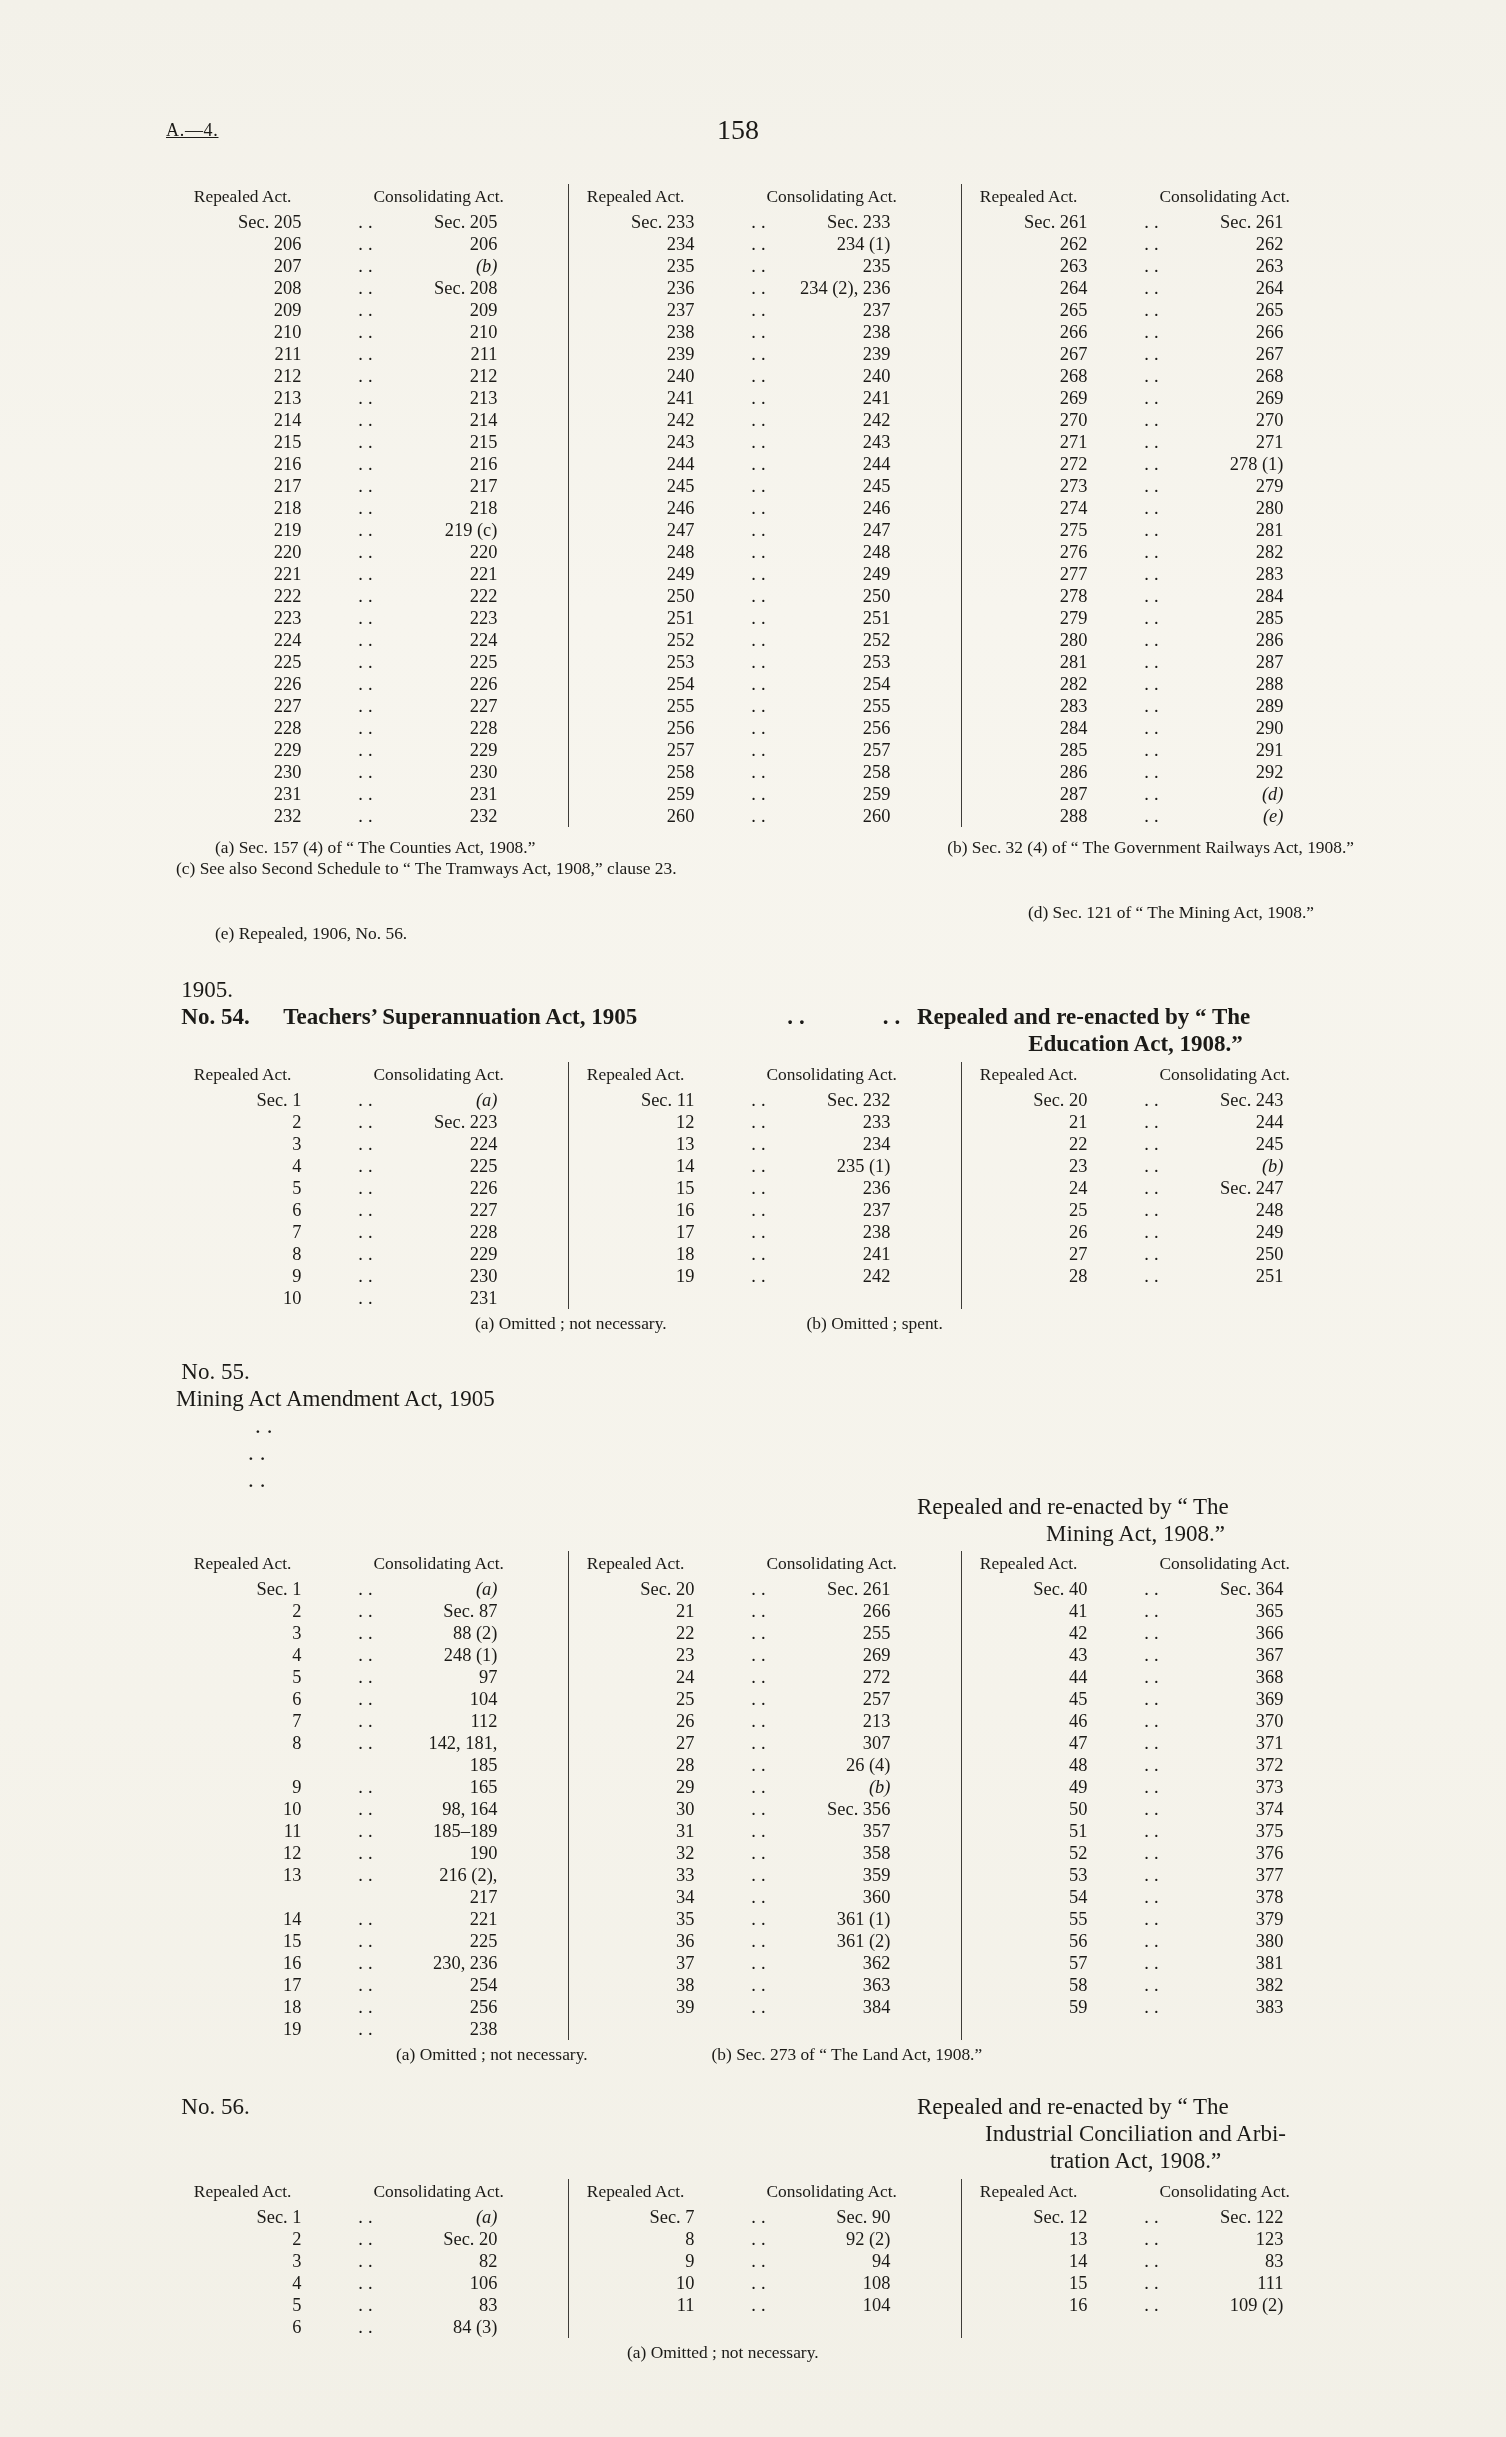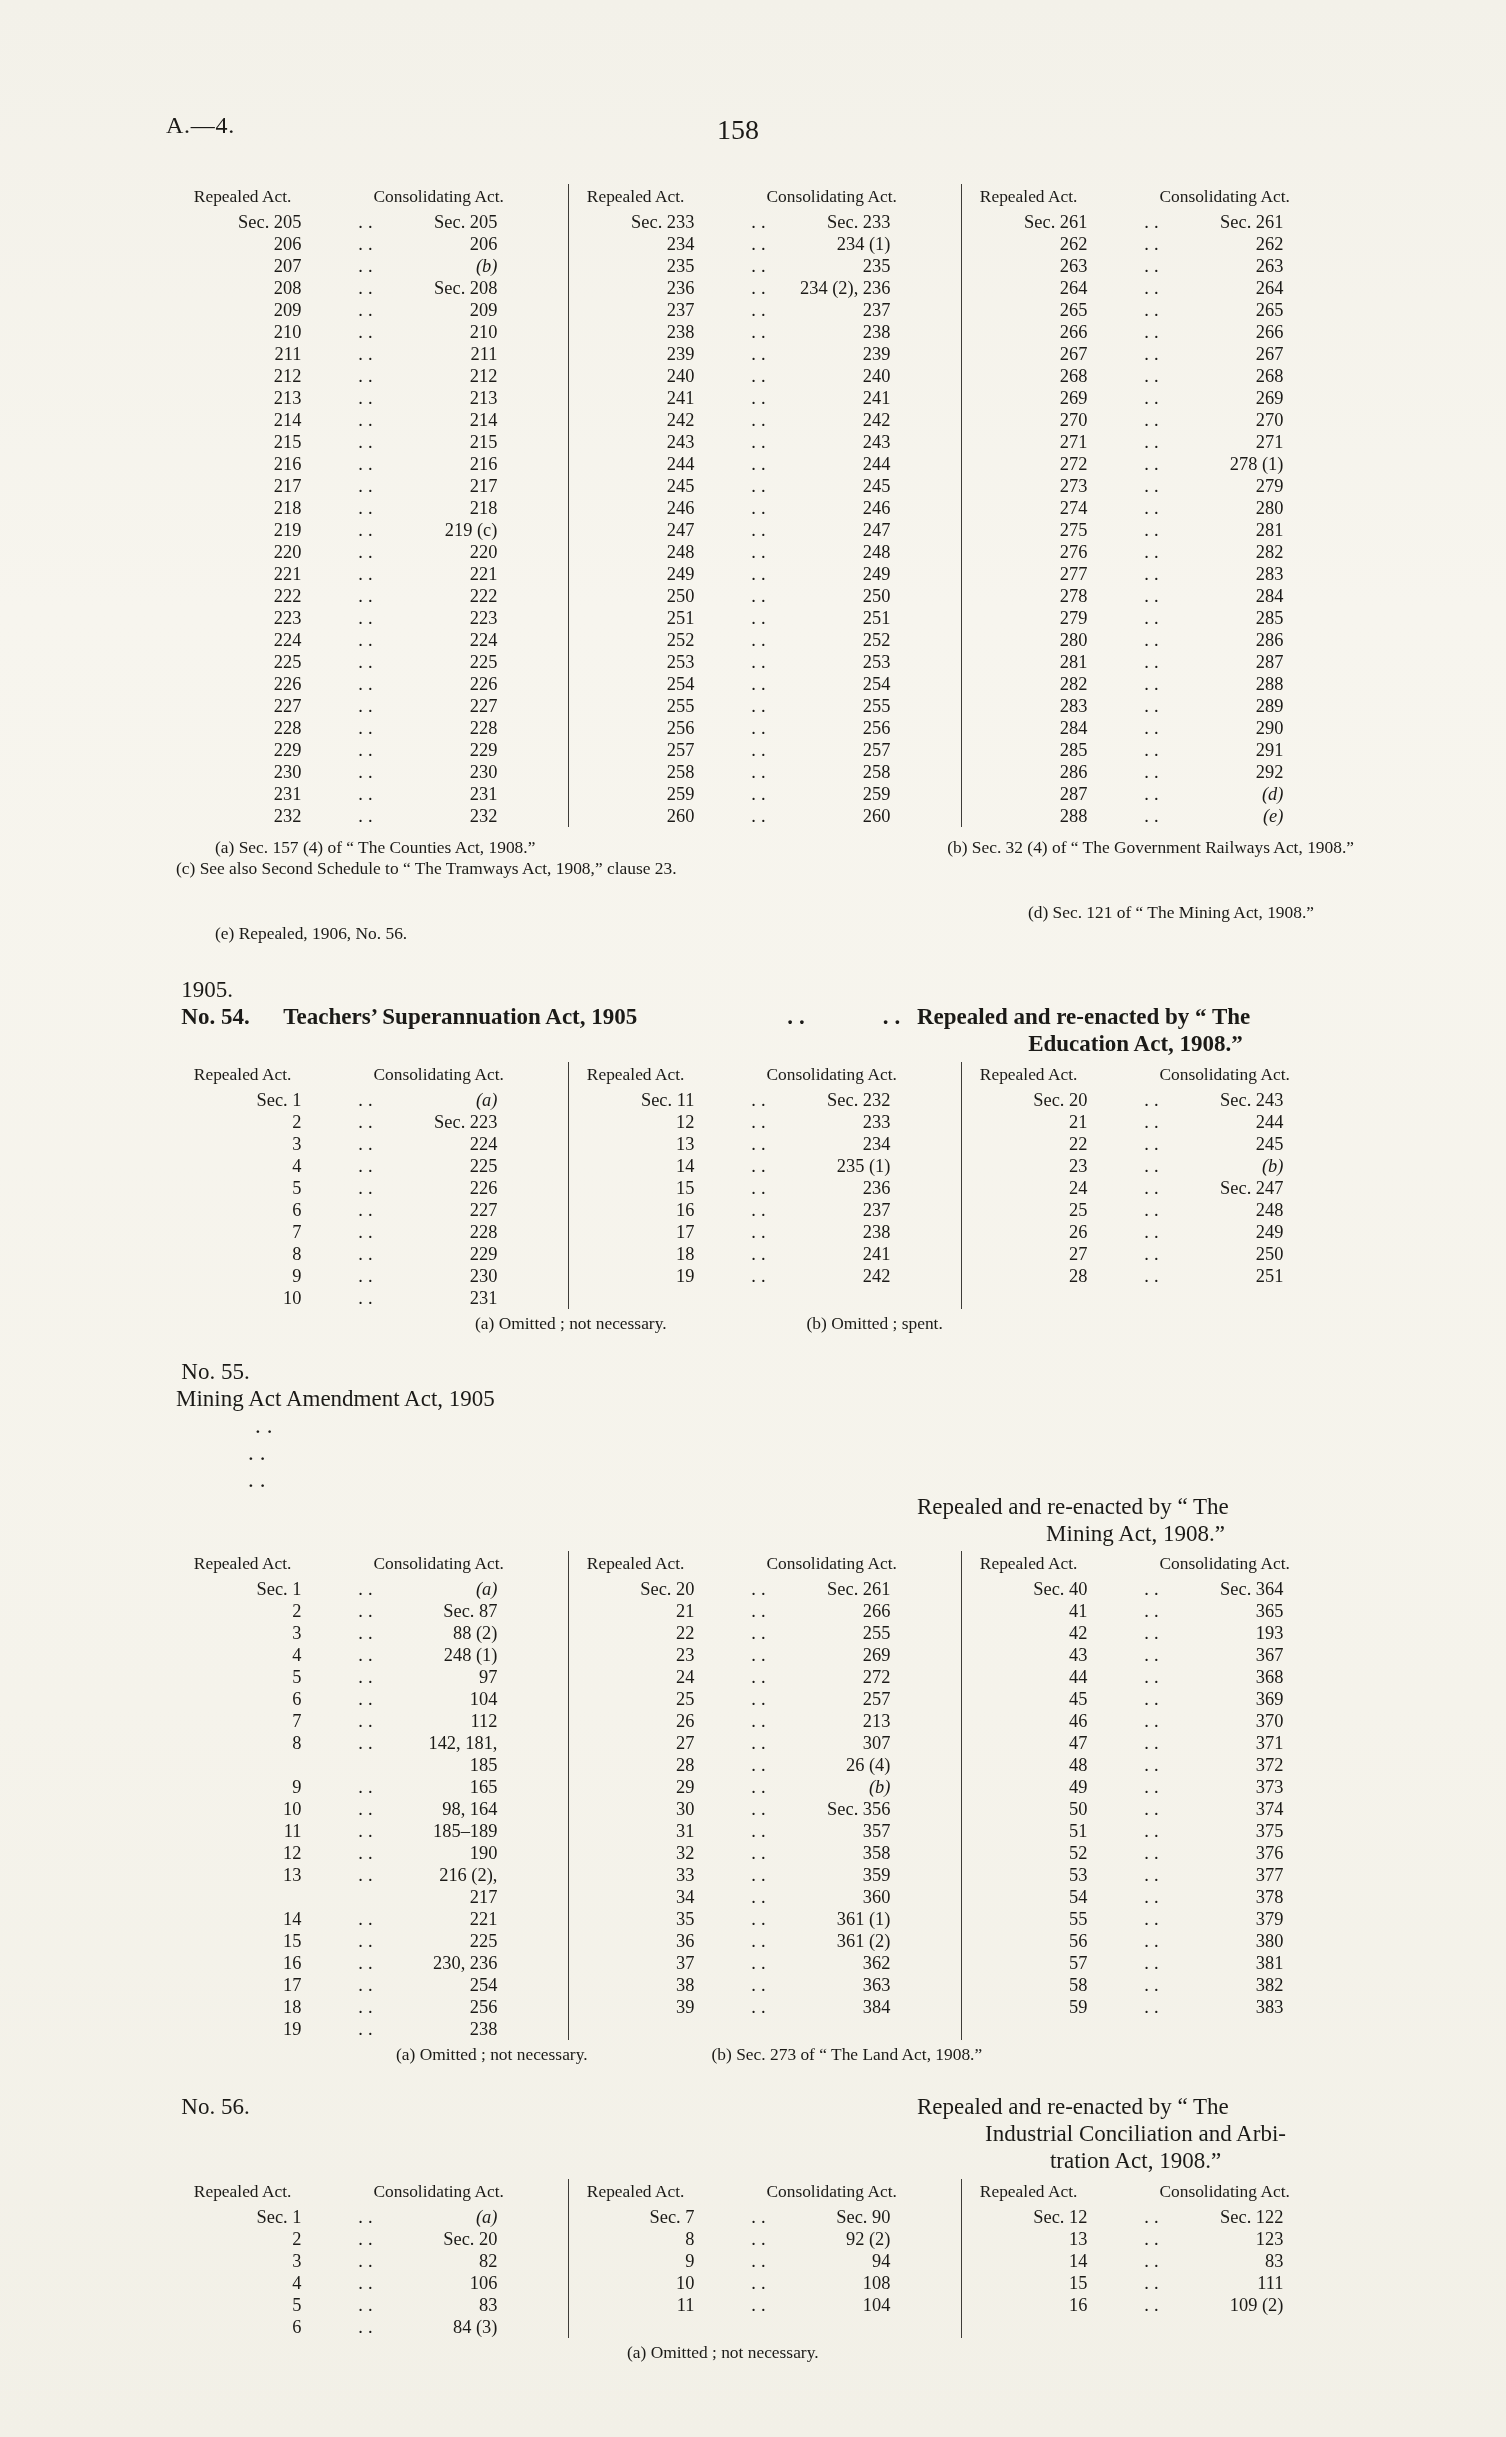--- a/index.html
+++ b/index.html
@@ -7,21 +7,21 @@
   body {
     width: 1507px; height: 2438px;
     background: linear-gradient(180deg, #f3f1e9 0%, #f7f5ee 25%, #f5f3eb 70%, #f2f0e7 100%);
     font-family: "Liberation Serif", "DejaVu Serif", serif;
     color: #1b1a17;
   }
   .sheet { position: relative; width: 1507px; height: 2438px; overflow: hidden; }
 
   
   .pagehead { position: relative; height: 167px; }
-  .docref  { position: absolute; left: 166px; top: 112px; font-size: 24px; letter-spacing: 0.7px; }
+  .docref  { position: absolute; left: 166px; top: 120px; font-size: 18px; letter-spacing: 0.7px; text-decoration: underline; }
   .pagenum { position: absolute; left: 681px; top: 114px; width: 114px; text-align: center; font-size: 28px; }
 
   .content { margin-left: 176px; width: 1178px; }
 
   
   .ctable { display: flex; width: 100%; }
   .mt1 { margin-top: 17.4px; }
   .tgroup { flex: 1 1 0; min-width: 0; }
   .tgroup + .tgroup { border-left: 1.3px solid #3e3c38; }
   .thead { display: flex; font-size: 17.4px; line-height: 25px; height: 27px; }
@@ -976,21 +976,21 @@
               <span class="c-con">Sec. 364</span>
             </div>
             <div class="trow">
               <span class="c-rep">41</span>
               <span class="c-dots">..</span>
               <span class="c-con">365</span>
             </div>
             <div class="trow">
               <span class="c-rep">42</span>
               <span class="c-dots">..</span>
-              <span class="c-con">193</span>
+              <span class="c-con">366</span>
             </div>
             <div class="trow">
               <span class="c-rep">43</span>
               <span class="c-dots">..</span>
               <span class="c-con">367</span>
             </div>
             <div class="trow">
               <span class="c-rep">44</span>
               <span class="c-dots">..</span>
               <span class="c-con">368</span>

